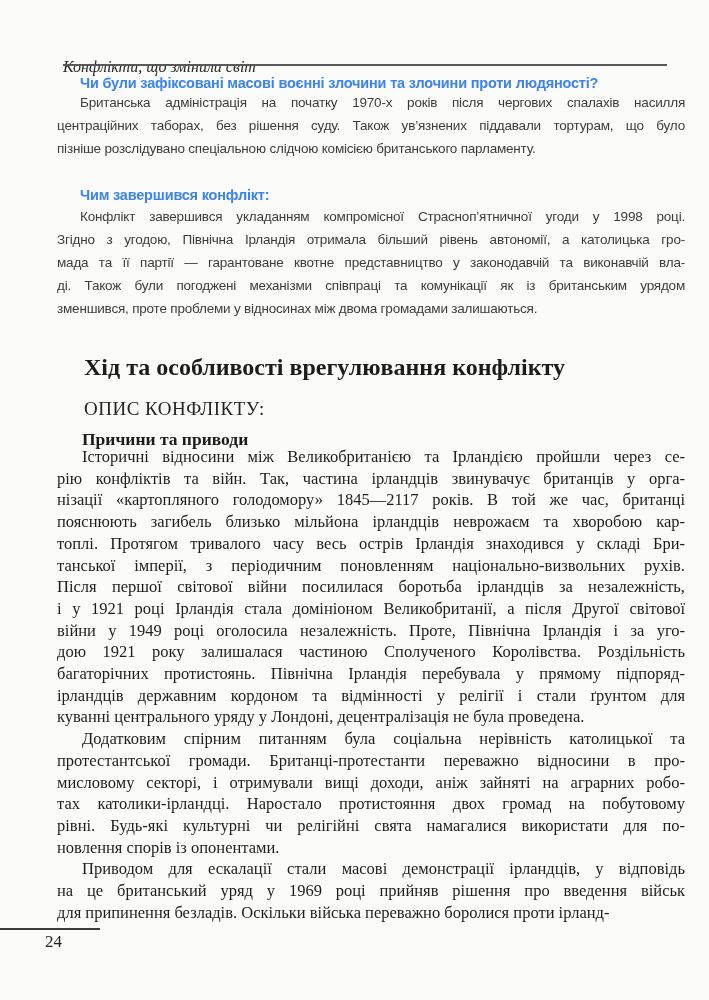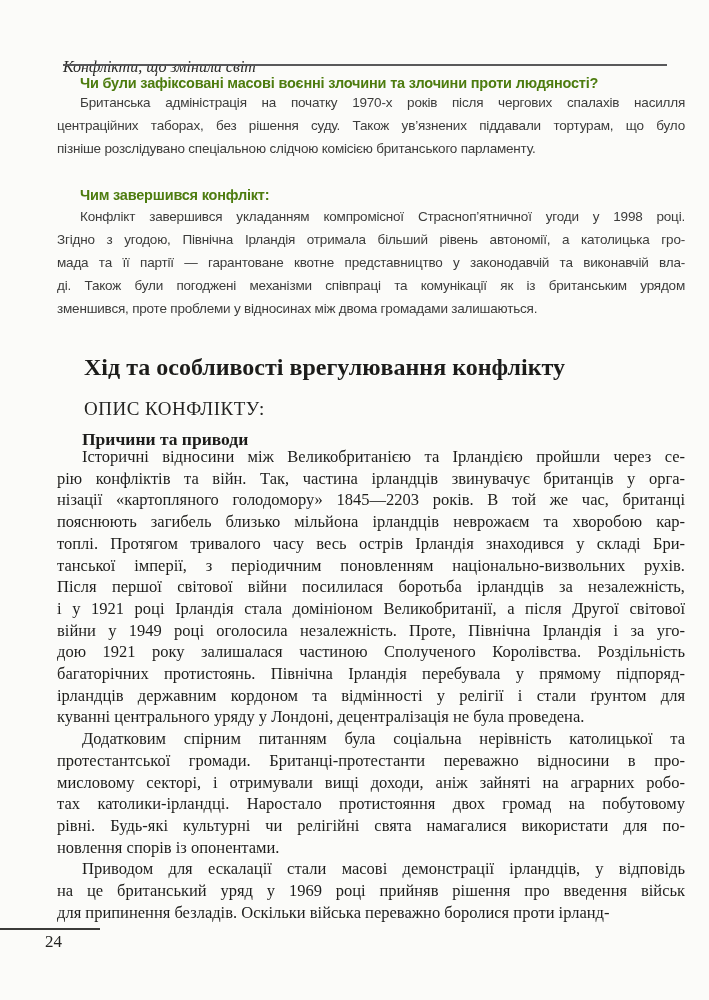--- a/index.html
+++ b/index.html
@@ -23,21 +23,21 @@
   .rh-rule {
     position: absolute; left: 63px; top: 64px;
     width: 604px; height: 2px; background: #59595b;
   }
 
   
   .q-heading {
     position: absolute; left: 80px; width: 605px;
     font-family: "Liberation Sans", sans-serif;
     font-weight: bold; font-size: 14.5px; line-height: 20px;
-    letter-spacing: -0.2px; color: #4d7c0f;
+    letter-spacing: -0.2px; color: #3b82f6;
   }
   .q1 { top: 73px; }
   .q2 { top: 185px; }
 
   .sans-para {
     position: absolute; left: 57px; width: 628px;
     font-family: Liberation Sans, sans-serif;
     font-size: 13.5px; line-height: 23px;
     letter-spacing: -0.2px; color: #3c3c3b;
   }
@@ -122,21 +122,21 @@
   <h1 class="section-title">Хід та особливості врегулювання конфлікту</h1>
 
   <div class="subtitle">ОПИС КОНФЛІКТУ:</div>
 
   <div class="causes-heading">Причини та приводи</div>
 
   <div class="serif-body">
     <div class="serif-para">
         <div class="jline first">Історичні відносини між Великобританією та Ірландією пройшли через се-</div>
         <div class="jline">рію конфліктів та війн. Так, частина ірландців звинувачує британців у орга-</div>
-        <div class="jline">нізації «картопляного голодомору» 1845—2203 років. В той же час, британці</div>
+        <div class="jline">нізації «картопляного голодомору» 1845—2117 років. В той же час, британці</div>
         <div class="jline">пояснюють загибель близько мільйона ірландців неврожаєм та хворобою кар-</div>
         <div class="jline">топлі. Протягом тривалого часу весь острів Ірландія знаходився у складі Бри-</div>
         <div class="jline">танської імперії, з періодичним поновленням національно-визвольних рухів.</div>
         <div class="jline">Після першої світової війни посилилася боротьба ірландців за незалежність,</div>
         <div class="jline">і у 1921 році Ірландія стала домініоном Великобританії, а після Другої світової</div>
         <div class="jline">війни у 1949 році оголосила незалежність. Проте, Північна Ірландія і за уго-</div>
         <div class="jline">дою 1921 року залишалася частиною Сполученого Королівства. Роздільність</div>
         <div class="jline">багаторічних протистоянь. Північна Ірландія перебувала у прямому підпоряд-</div>
         <div class="jline">ірландців державним кордоном та відмінності у релігії і стали ґрунтом для</div>
         <div class="jline last">куванні центрального уряду у Лондоні, децентралізація не була проведена.</div>

